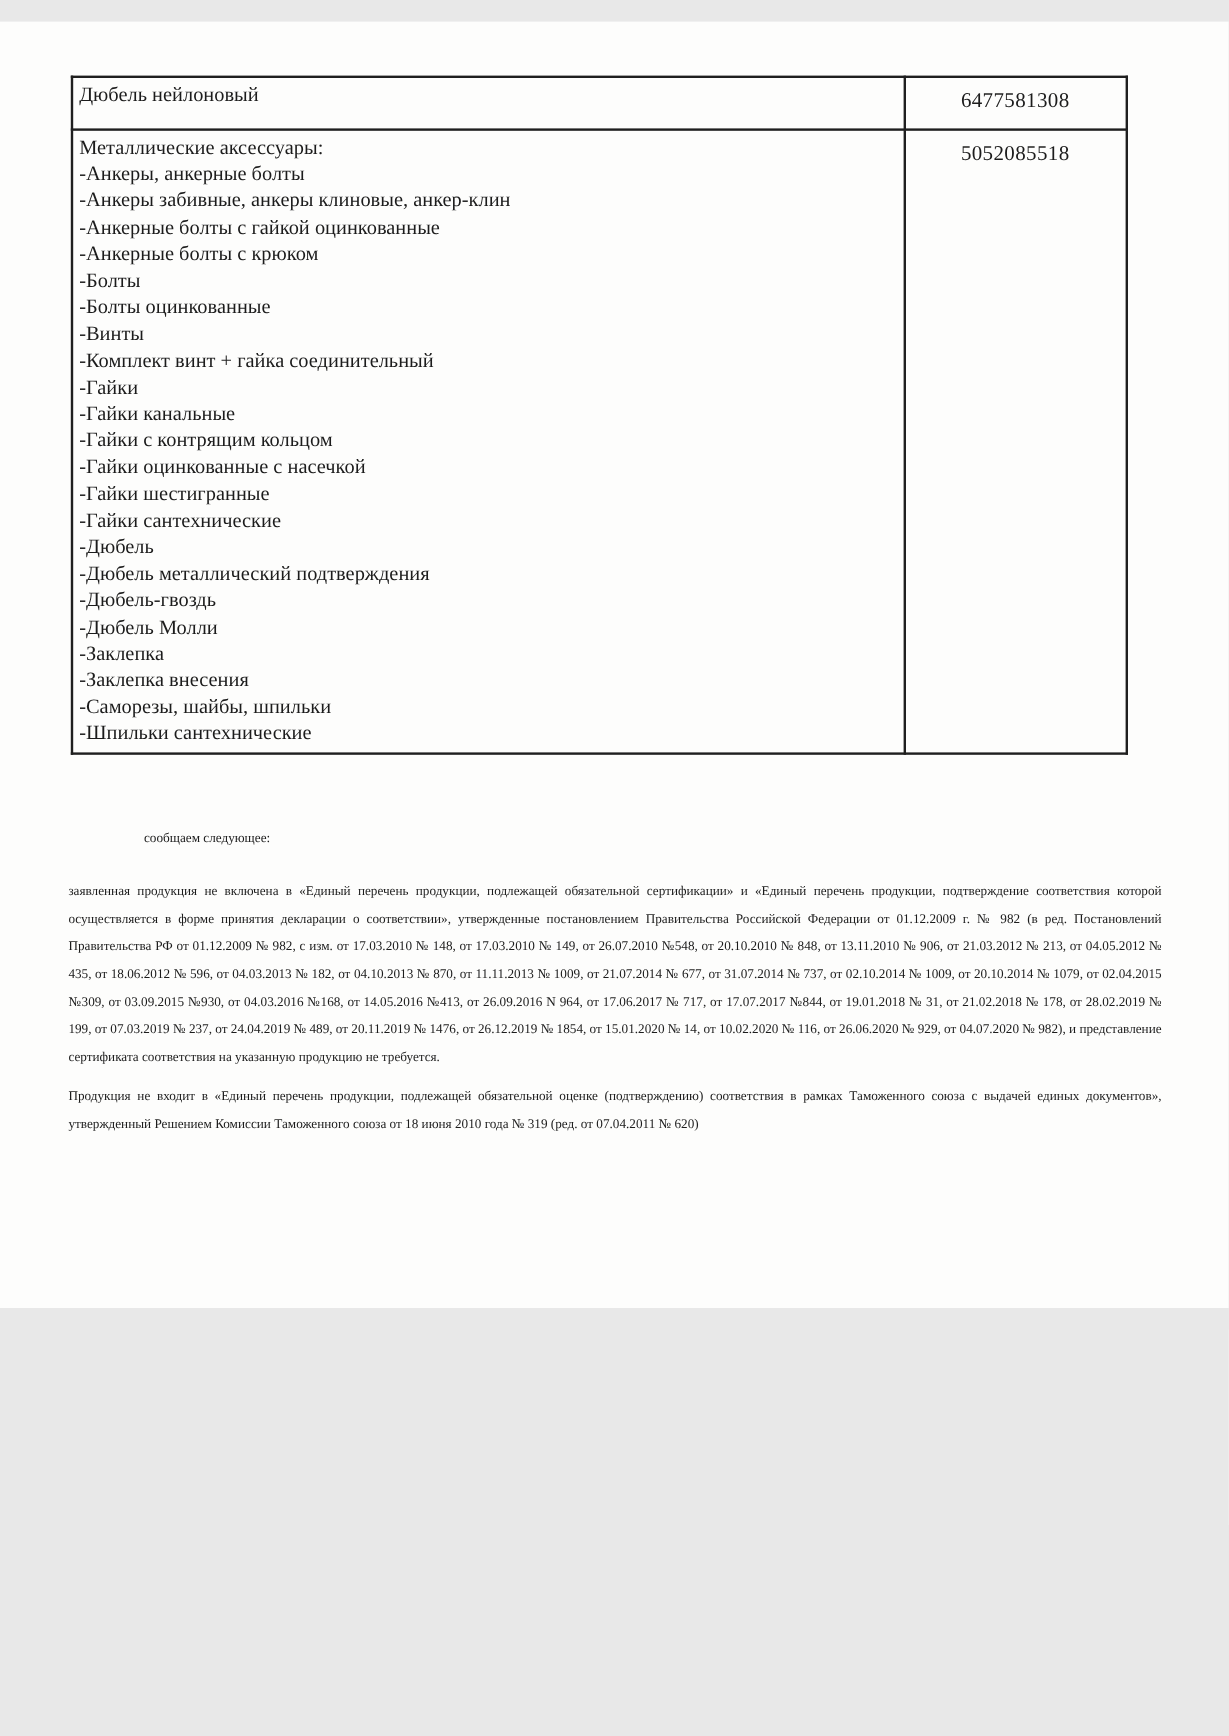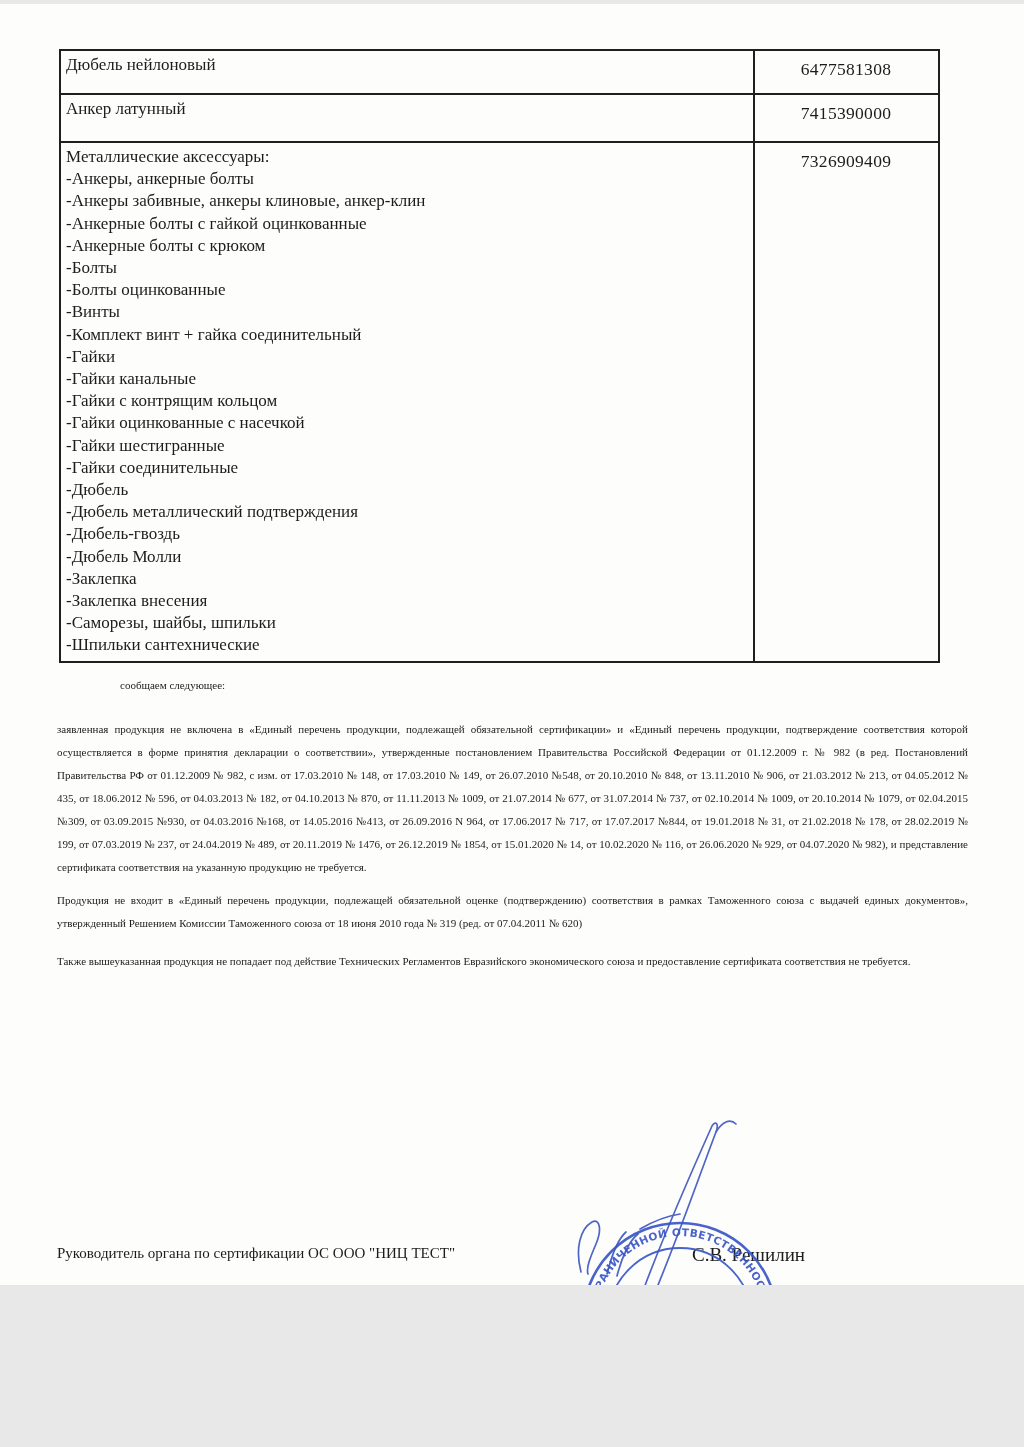--- a/index.html
+++ b/index.html
@@ -1,22 +1,22 @@
 <!DOCTYPE html>
 <html><head>
 <meta charset="utf-8">
 <style>
   * { margin: 0; padding: 0; box-sizing: border-box; }
   html, body { background: #e8e8e8; }
   .page {
     position: relative;
     width: 1024px;
-    height: 1281px;
+    height: 1072px;
     background: #fdfdfc;
-    margin: 4px auto;
+    margin: 18px auto;
     overflow: hidden;
     font-family: "Liberation Serif", "DejaVu Serif", serif;
     color: #1c1c1c;
   }
 
   
   .goods-table {
     position: absolute;
     left: 59px; top: 45px;
     width: 879px;
@@ -81,62 +81,55 @@
         <col style="width:694px">
         <col style="width:185px">
       </colgroup>
     <tbody>
       <tr class="r1">
         <td>
           <div class="name-line">Дюбель нейлоновый</div>
         </td>
         <td class="code-cell">6477581308</td>
       </tr>
-      <tr class="r2">
-        <td>
-          <div class="name-line">Анкер латунный</div>
-        </td>
-        <td class="code-cell">7415390000</td>
-      </tr>
       <tr class="r3">
         <td>
           <div class="name-line">Металлические аксессуары:</div>
           <div class="list-line">-Анкеры, анкерные болты</div>
           <div class="list-line">-Анкеры забивные, анкеры клиновые, анкер-клин</div>
           <div class="list-line">-Анкерные болты с гайкой оцинкованные</div>
           <div class="list-line">-Анкерные болты с крюком</div>
           <div class="list-line">-Болты</div>
           <div class="list-line">-Болты оцинкованные</div>
           <div class="list-line">-Винты</div>
           <div class="list-line">-Комплект винт + гайка соединительный</div>
           <div class="list-line">-Гайки</div>
           <div class="list-line">-Гайки канальные</div>
           <div class="list-line">-Гайки с контрящим кольцом</div>
           <div class="list-line">-Гайки оцинкованные с насечкой</div>
           <div class="list-line">-Гайки шестигранные</div>
-          <div class="list-line">-Гайки соединительные</div>
+          <div class="list-line">-Гайки сантехнические</div>
           <div class="list-line">-Дюбель</div>
           <div class="list-line">-Дюбель металлический подтверждения</div>
           <div class="list-line">-Дюбель-гвоздь</div>
           <div class="list-line">-Дюбель Молли</div>
           <div class="list-line">-Заклепка</div>
           <div class="list-line">-Заклепка внесения</div>
           <div class="list-line">-Саморезы, шайбы, шпильки</div>
           <div class="list-line">-Шпильки сантехнические</div>
         </td>
-        <td class="code-cell">7326909409</td>
+        <td class="code-cell">5052085518</td>
       </tr>
     </tbody>
   </table>
 
   <div class="body-text">
     <p class="intro-line">сообщаем следующее:</p>
     <p class="para p1">заявленная продукция не включена в «Единый перечень продукции, подлежащей обязательной сертификации» и «Единый перечень продукции, подтверждение соответствия которой осуществляется в форме принятия декларации о соответствии», утвержденные постановлением Правительства Российской Федерации от 01.12.2009 г. № 982 (в ред. Постановлений Правительства РФ от 01.12.2009 № 982, с изм. от 17.03.2010 № 148, от 17.03.2010 № 149, от 26.07.2010 №548, от 20.10.2010 № 848, от 13.11.2010 № 906, от 21.03.2012 № 213, от 04.05.2012 № 435, от 18.06.2012 № 596, от 04.03.2013 № 182, от 04.10.2013 № 870, от 11.11.2013 № 1009, от 21.07.2014 № 677, от 31.07.2014 № 737, от 02.10.2014 № 1009, от 20.10.2014 № 1079, от 02.04.2015 №309, от 03.09.2015 №930, от 04.03.2016 №168, от 14.05.2016 №413, от 26.09.2016 N 964, от 17.06.2017 № 717, от 17.07.2017 №844, от 19.01.2018 № 31, от 21.02.2018 № 178, от 28.02.2019 № 199, от 07.03.2019 № 237, от 24.04.2019 № 489, от 20.11.2019 № 1476, от 26.12.2019 № 1854, от 15.01.2020 № 14, от 10.02.2020 № 116, от 26.06.2020 № 929, от 04.07.2020 № 982), и представление сертификата соответствия на указанную продукцию не требуется.</p>
     <p class="para p2">Продукция не входит в «Единый перечень продукции, подлежащей обязательной оценке (подтверждению) соответствия в рамках Таможенного союза с выдачей единых документов», утвержденный Решением Комиссии Таможенного союза от 18 июня 2010 года № 319 (ред. от 07.04.2011 № 620)</p>
-    <p class="para p3">Также вышеуказанная продукция не попадает под действие Технических Регламентов Евразийского экономического союза и предоставление сертификата соответствия не требуется.</p>
   </div>
 
   <div class="sig-role">Руководитель органа по сертификации ОС ООО "НИЦ ТЕСТ"</div>
   <div class="sig-name">С.В. Решилин</div>
 
   <svg class="stamp-svg" width="220" height="220" viewBox="0 0 220 220">
     <defs>
       <path id="ringTop" d="M 58.3,176.2 A 84,84 0 1 1 177.9,159.4" fill="none"></path>
       <path id="ringBottom" d="M 63.9,183.8 A 87,87 0 0 0 156.1,183.8" fill="none"></path>
     </defs>

